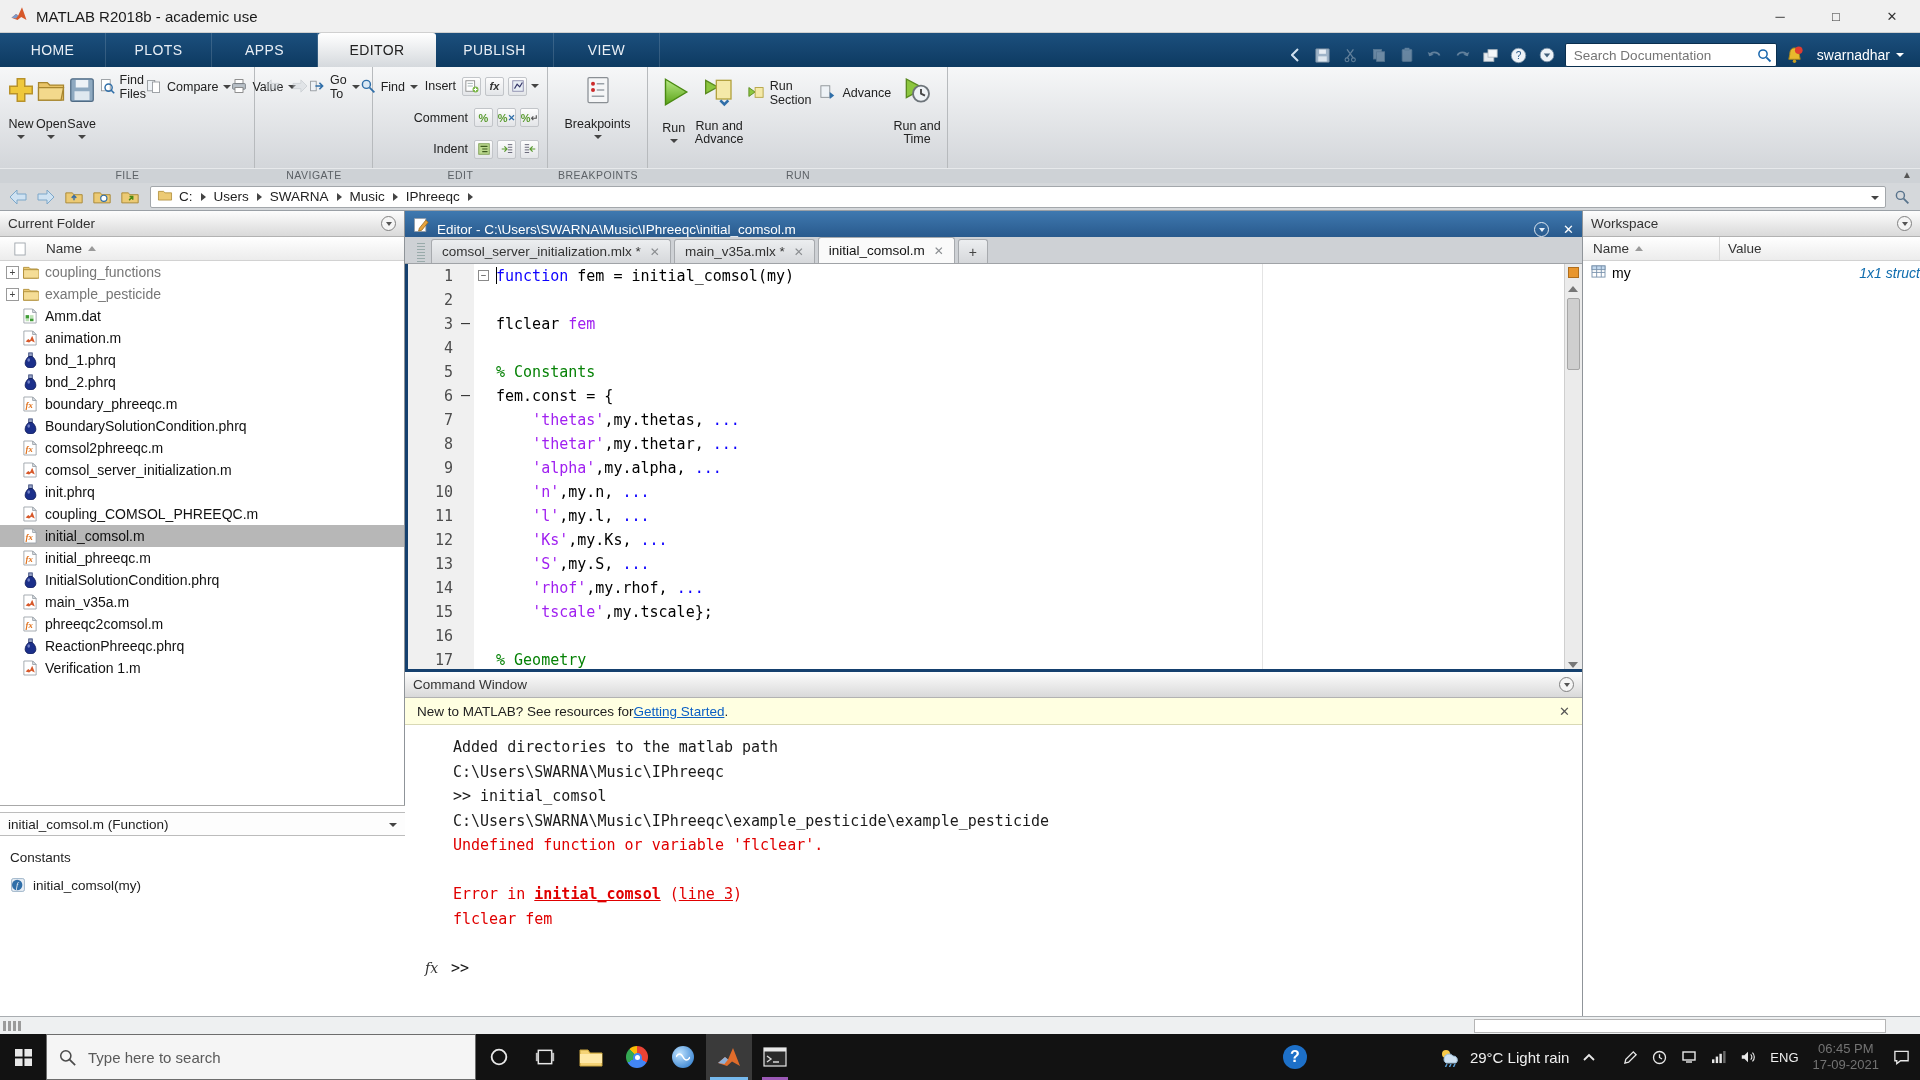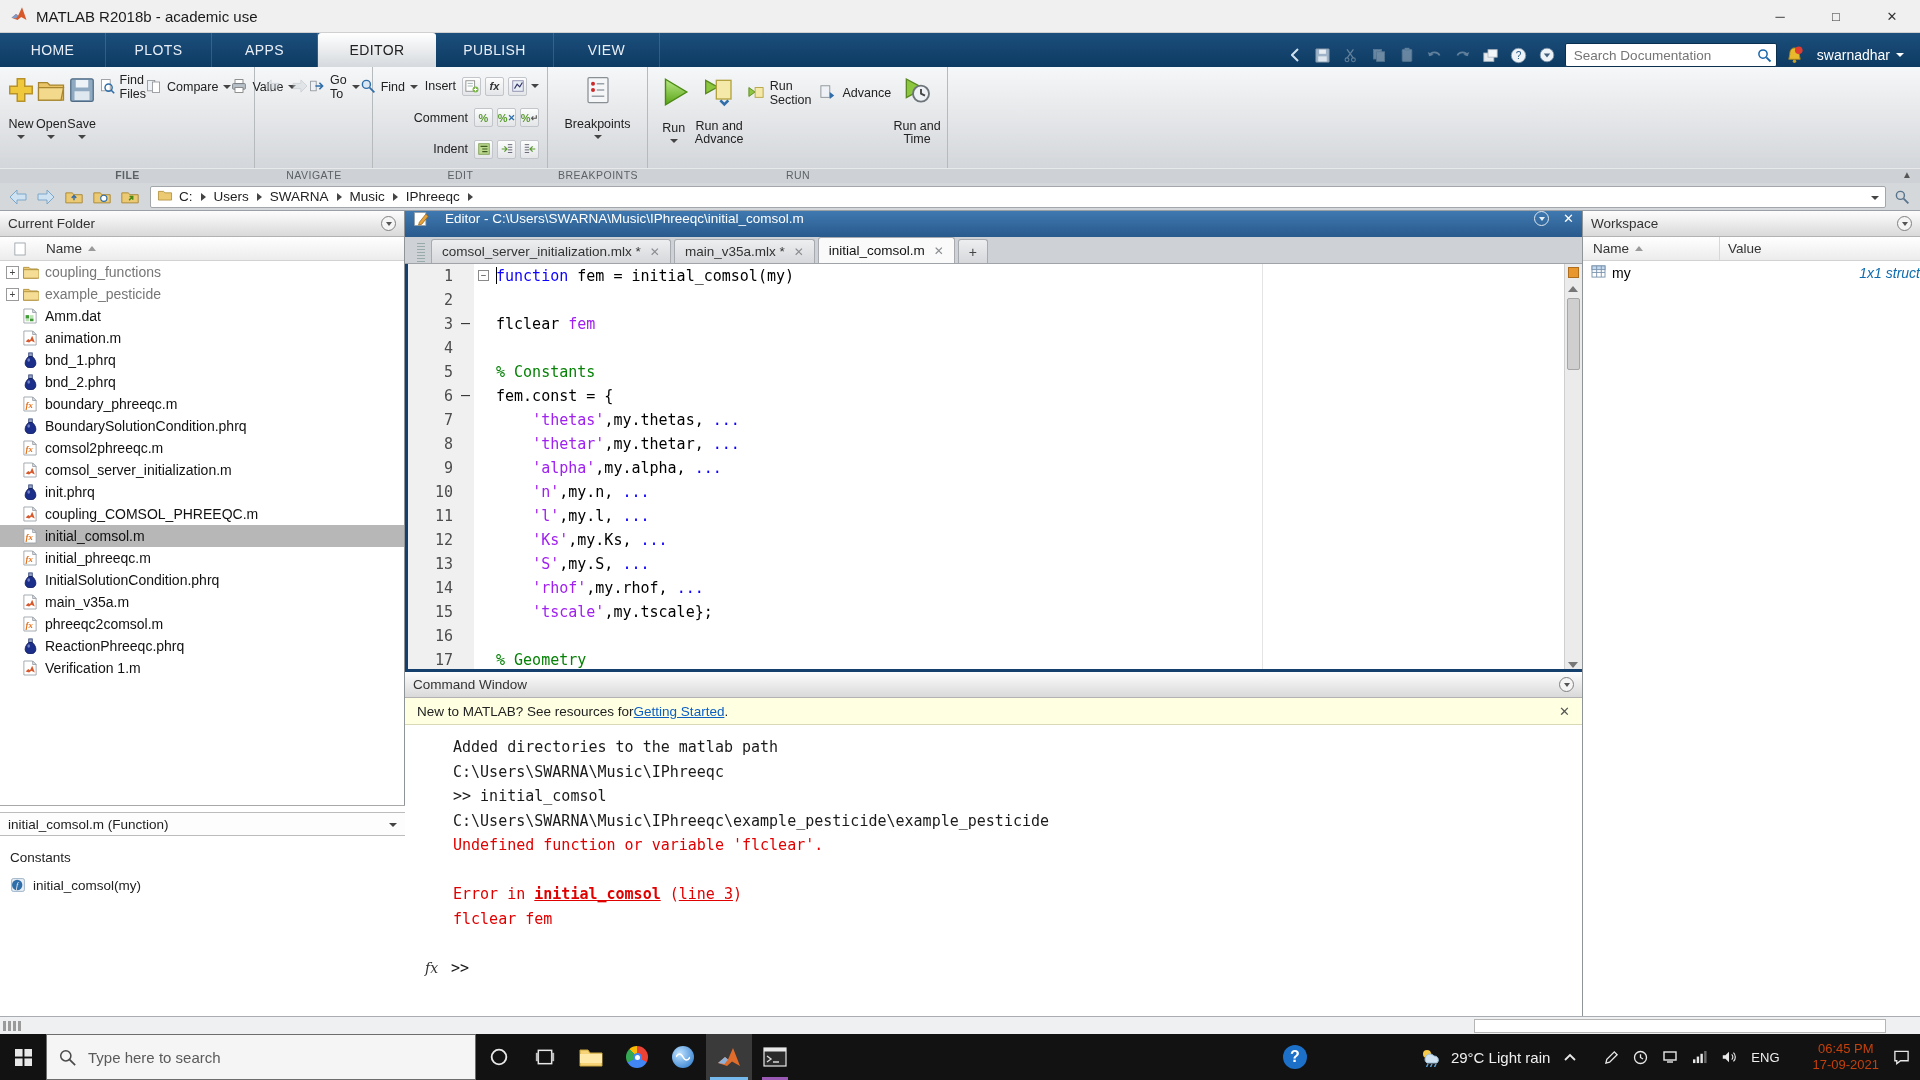--- a/index.html
+++ b/index.html
@@ -60,21 +60,21 @@
   .frow .noexp { width:17px; }
   .frow .fic { width:18px; height:16px; margin-right:6px; display:flex; align-items:center; justify-content:center; }
   .frow.isfolder .fname { color:#767676; }
 
   #detail-pane { position:absolute; left:0; top:805px; width:405px; height:211px; background:#fff; border-top:1px solid #a8a8a8; }
   #detail-head { margin-top:6px; height:24px; border-top:1px solid #bcbcbc; border-bottom:1px solid #bcbcbc; display:flex; align-items:center; font-size:13.5px; color:#222; padding:0 8px; background:#fdfdfd; }
   #detail-sec { font-size:13.5px; color:#222; padding:14px 0 0 10px; }
   #detail-item { display:flex; align-items:center; gap:7px; font-size:13.5px; color:#222; padding:12px 0 0 10px; }
 
   #editor-col { position:absolute; left:405px; top:211px; width:1177px; height:805px; background:#fff; }
-  #editor-head { height:26px; background:linear-gradient(#3f79b0,#295a8d); display:flex; align-items:flex-start; padding:0 8px; gap:16px; }
+  #editor-head { height:26px; background:linear-gradient(#3f79b0,#295a8d); display:flex; align-items:flex-end; padding:0 8px; gap:8px; }
   #editor-head .etitle { color:#fff; font-size:13.5px; }
   #editor-head .rt { margin-left:auto; display:flex; gap:14px; align-items:center; }
   #editor-head .wcirc { width:15px;height:15px;border:1px solid #dfe8f1;border-radius:50%;display:flex;align-items:center;justify-content:center; }
   #editor-head .wcirc i { width:0;height:0;border-left:3px solid transparent;border-right:3px solid transparent;border-top:4px solid #e8f0f8; }
   #editor-head .closex { color:#fff; font-size:13px; }
 
   #etabbar { height:27px; background:#ced1d5; border-bottom:1px solid #a0a3a7; display:flex; align-items:flex-end; padding-left:12px; }
   .etab { height:24px; display:flex; align-items:center; gap:9px; padding:0 10px; font-size:13.5px; color:#333; background:linear-gradient(#eceef0,#d6d8db); border:1px solid #a7aaae; border-bottom:none; border-radius:3px 3px 0 0; margin-right:3px; }
   .etab.active { background:#fafafa; color:#111; height:26px; }
   .etab .x { color:#8a8d90; font-size:12px; }
@@ -129,21 +129,21 @@
   .tb-btn { width:46px; height:46px; display:flex; align-items:center; justify-content:center; position:relative; }
   .tb-btn.active { background:#3a3a3a; }
   .tb-btn.active::after { content:""; position:absolute; left:4px; right:4px; bottom:0; height:3px; background:#76b9ed; }
   .tb-btn.running::after { content:""; position:absolute; left:10px; right:10px; bottom:0; height:3px; background:#9b59b6; }
   #tb-search { width:430px; height:46px; background:#f5f5f5; border:1px solid #6d6d6d; display:flex; align-items:center; gap:12px; padding:0 12px; }
   #tb-search span { font-size:15px; color:#5a5a5a; }
   #tb-right { margin-left:auto; display:flex; align-items:center; gap:14px; padding-right:10px; }
   #weather { display:flex; align-items:center; gap:8px; color:#f0f0f0; font-size:15px; }
   .tray-ic { color:#e8e8e8; display:flex; align-items:center; justify-content:center; }
   #lang { color:#efefef; font-size:13px; }
-  #clock { color:#c2410c; font-size:13px; text-align:center; line-height:16px;margin-left:19px; }
+  #clock { color:#737373; font-size:13px; text-align:center; line-height:16px; }
 </style>
 </head>
 <body>
 
 <div id="app">
 
   <div id="titlebar">
     <span>
       <svg width="18" height="18" viewBox="0 0 24 24">
           <path d="M2 17 L8 12 L11 14 L16 3 L22 20 L15 16 L10 20 Z" fill="#d7582a"></path>
@@ -440,21 +440,21 @@
               <circle cx="15" cy="14" r="6" fill="#eef2f6" stroke="#6d747a" stroke-width="1.4"></circle>
               <path d="M15 10.5 V14 L18 15.5" stroke="#444" stroke-width="1.4" fill="none"></path>
             </svg></span>
         <span class="lbl">Run and Time</span>
       </div>
     </div>
     <div style="flex:1;"></div>
   </div>
 
   <div id="labelrow">
-    <span class="seclbl" style="width:255px;font-weight:bold;">FILE</span>
+    <span class="seclbl" style="width:255px;">FILE</span>
     <span class="seclbl" style="width:118px;">NAVIGATE</span>
     <span class="seclbl" style="width:175px;">EDIT</span>
     <span class="seclbl" style="width:100px;">BREAKPOINTS</span>
     <span class="seclbl" style="width:300px;">RUN</span>
   </div>
   <div id="ribbon-collapse">▲</div>
 
   <div id="crumbbar">
     <span class="crumb-ic">
         <svg width="20" height="16" viewBox="0 0 20 16">

